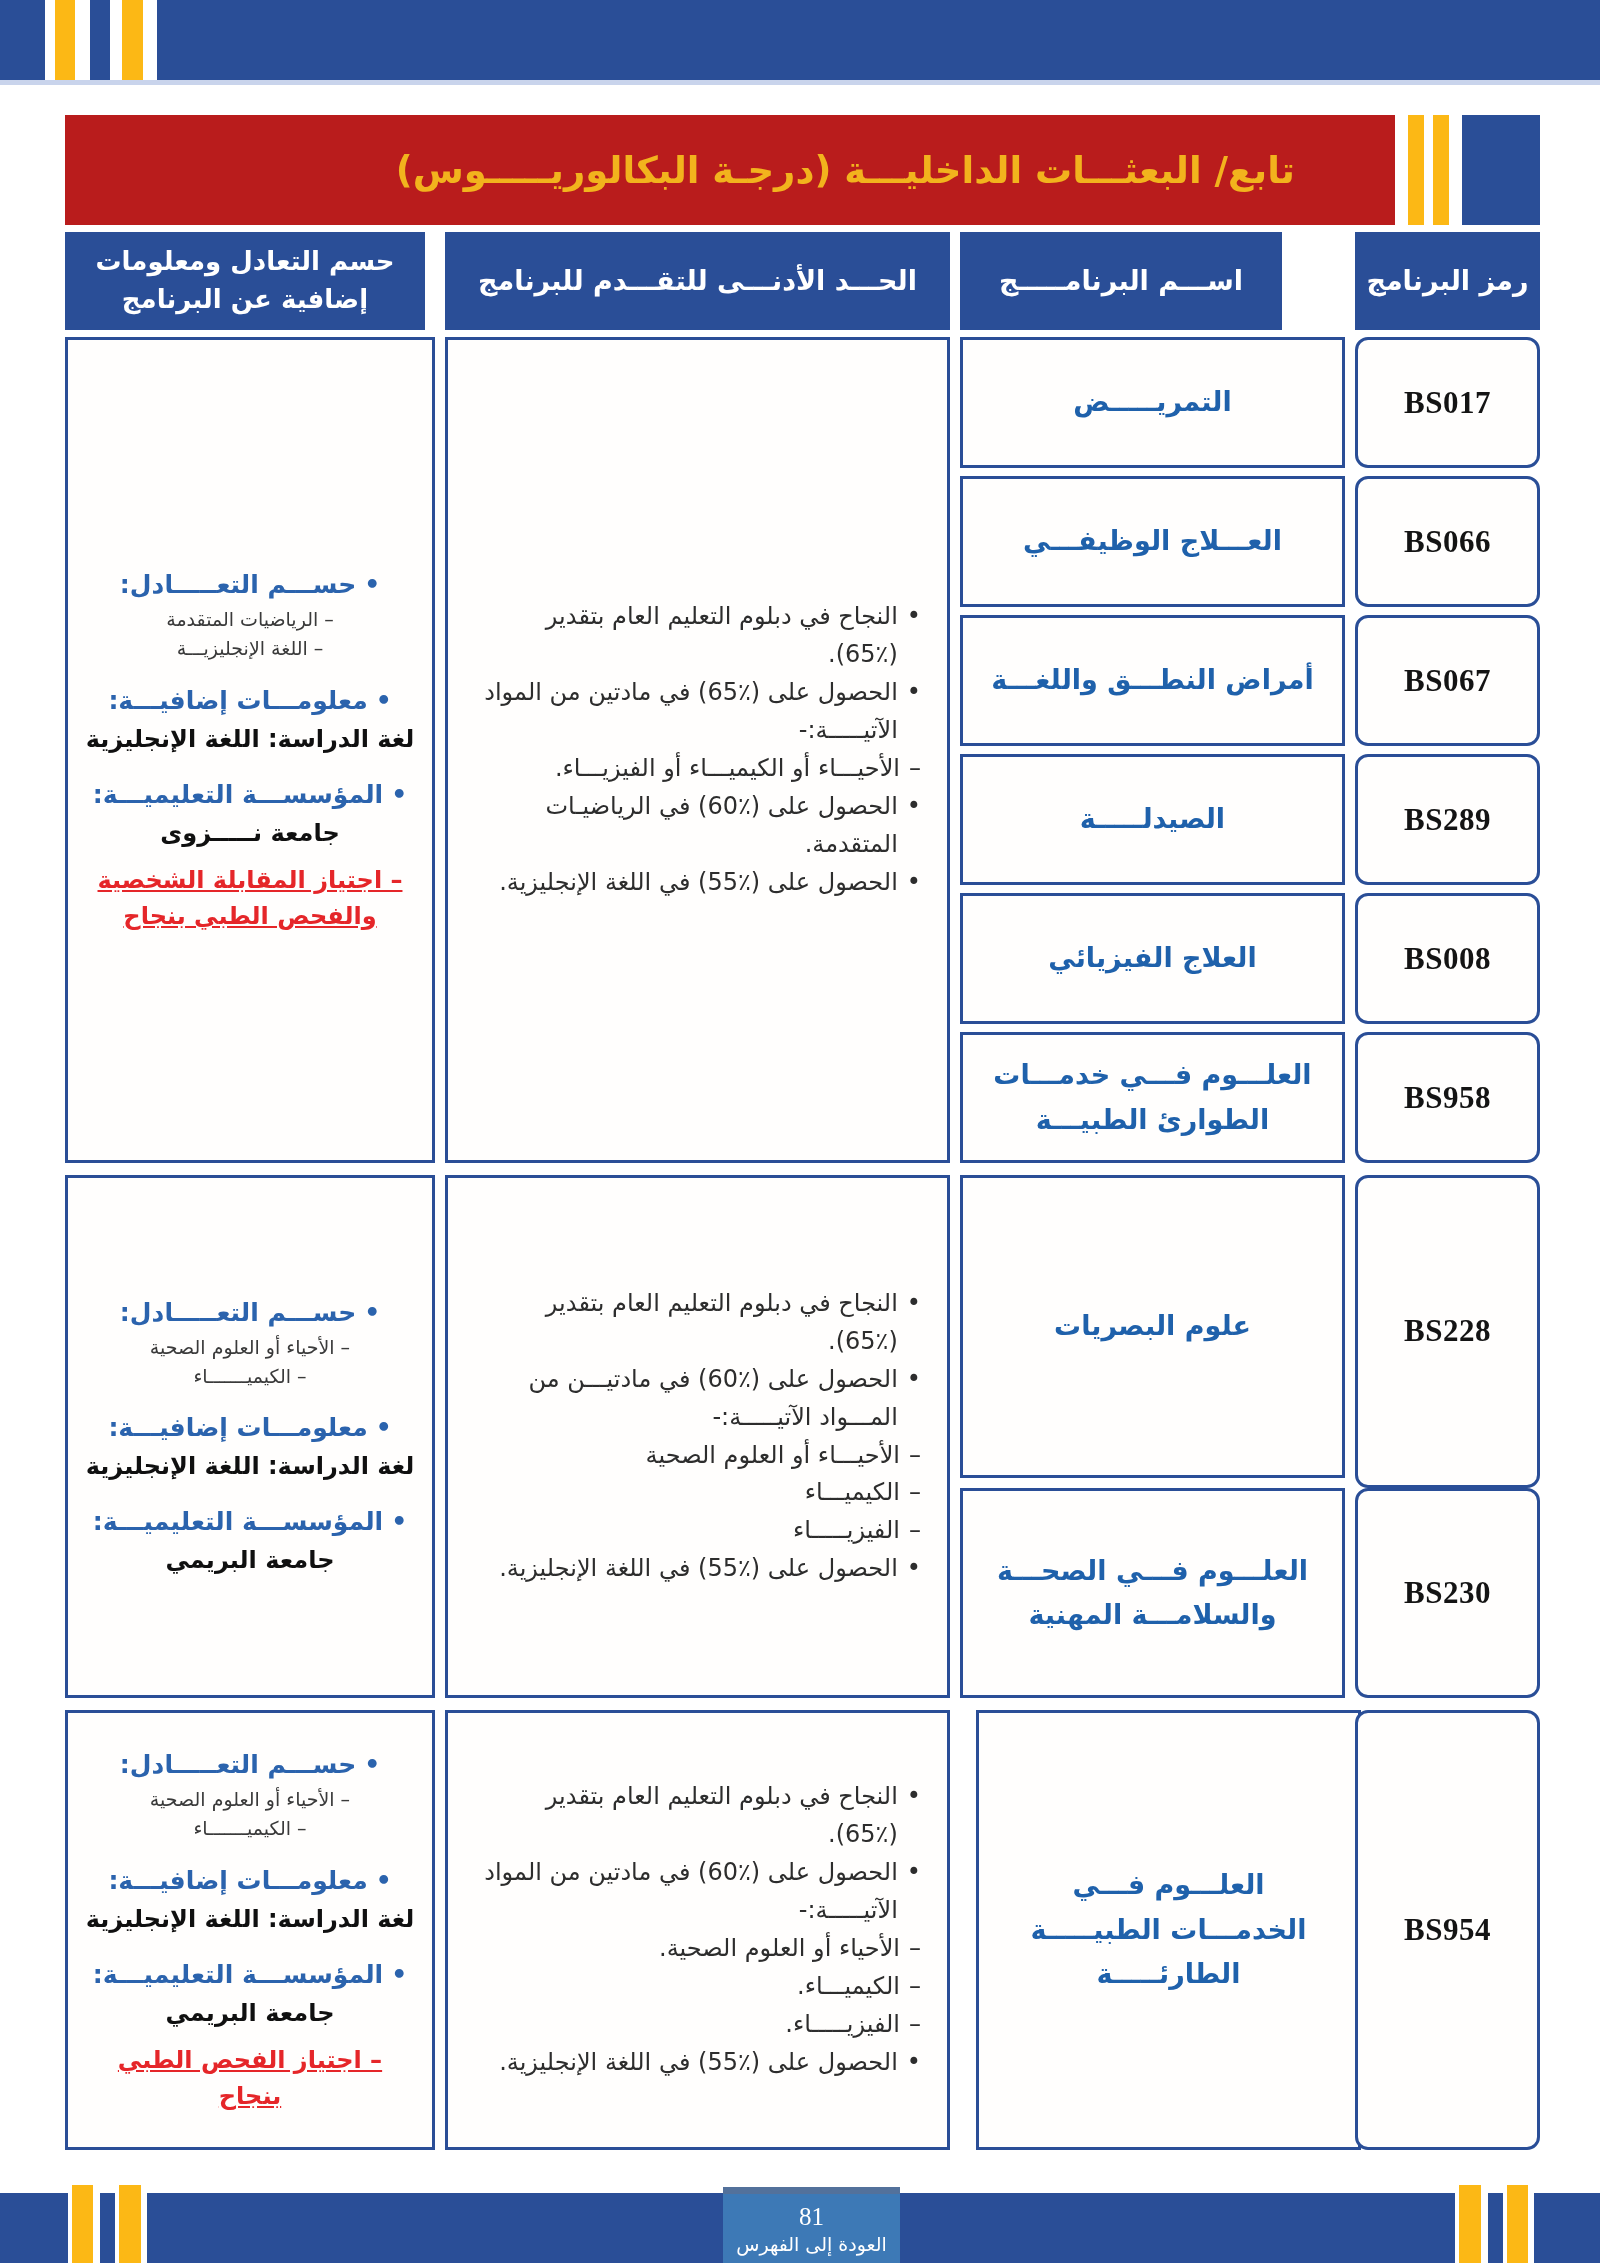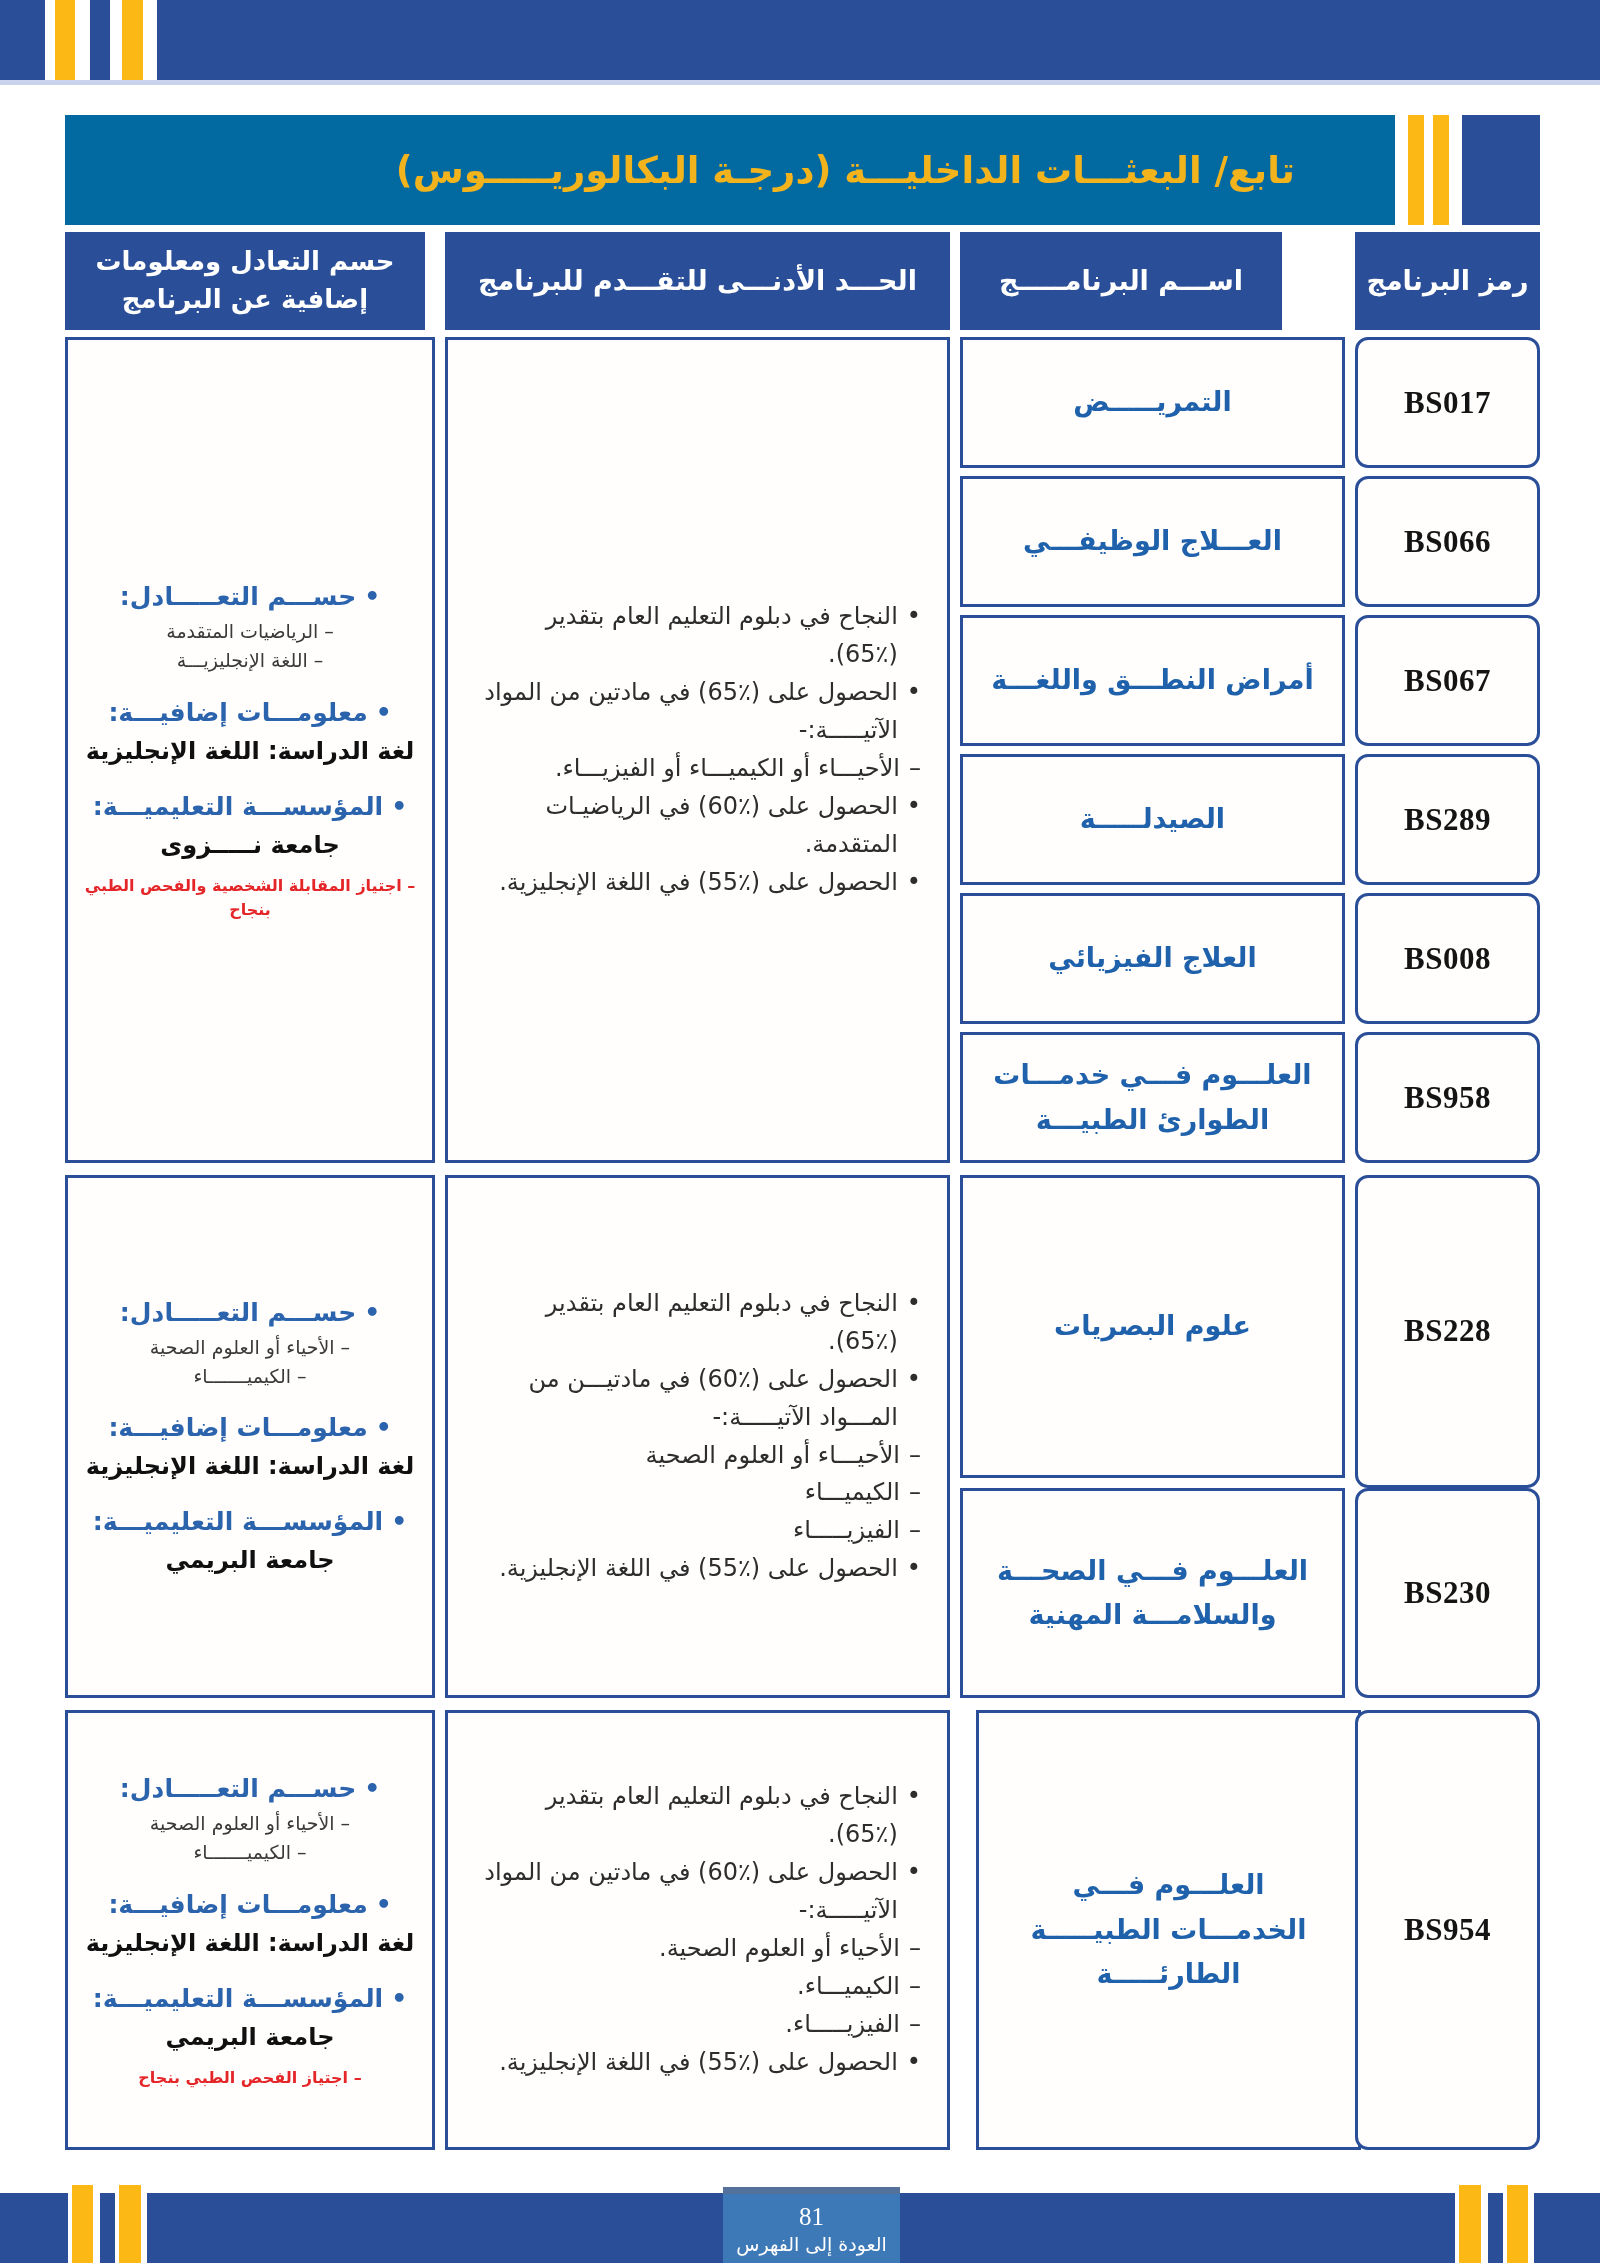--- a/index.html
+++ b/index.html
@@ -7,21 +7,21 @@
         font-family:"DejaVu Sans",sans-serif;}
 
   
   .topbar{position:absolute;left:0;top:0;width:1600px;height:80px;background:#2a4e97;
           border-bottom:5px solid #c9d4ec;}
   .s{position:absolute;top:0;height:80px;}
   .s.w{background:#ffffff;}
   .s.y{background:#fcb815;}
 
   
-  .titlebar{position:absolute;left:65px;top:115px;width:1330px;height:110px;background:#0369a1;
+  .titlebar{position:absolute;left:65px;top:115px;width:1330px;height:110px;background:#b91c1c;
             display:flex;align-items:center;direction:rtl;padding-right:100px;box-sizing:border-box;}
   .title-text{color:#f2b31d;font-size:37px;font-weight:bold;}
   .title-stripe{position:absolute;top:115px;height:110px;width:16px;background:#fcb815;}
   .title-endblock{position:absolute;top:115px;left:1462px;width:78px;height:110px;background:#2a4e97;}
 
   
   .thead-cell{position:absolute;top:232px;height:98px;background:#2a4e97;color:#ffffff;
               font-weight:bold;font-size:27px;display:flex;align-items:center;justify-content:center;
               text-align:center;direction:rtl;box-sizing:border-box;line-height:1.45;}
   .col-info{left:65px;width:360px;white-space:pre-line;font-size:26px;}
@@ -45,21 +45,21 @@
 
   .req-line{display:flex;gap:9px;font-size:24px;color:#2d2d2d;line-height:1.58;direction:rtl;}
   .req-line .marker{flex:0 0 auto;}
   .req-text{flex:1;text-align:right;}
 
   .info-line{font-size:19px;color:#3a3a3a;line-height:1.55;}
   .info-line.heading{color:#2b63ad;font-weight:bold;font-size:25px;margin-top:18px;
                      display:flex;justify-content:center;gap:8px;}
   .info-line.heading:first-child{margin-top:0;}
   .info-line.bold{color:#101010;font-weight:bold;font-size:24px;}
-  .info-line.red{color:#e52629;font-weight:bold;font-size:16px;margin-top:10px;line-height:1.5;}
+  .info-line.red{color:#e52629;font-weight:bold;font-size:24px;margin-top:10px;line-height:1.5;text-decoration:underline;}
 
   
   .footbar{position:absolute;left:0;top:2193px;width:1600px;height:70px;background:#2a4e97;}
   .fs{position:absolute;top:2185px;height:78px;}
   .fs.y{background:#fcb815;}
   .fs.w{background:#ffffff;}
   .foot-tab{position:absolute;left:723px;top:2187px;width:177px;height:76px;background:#3d79b6;
             border-top:7px solid #53719b;box-sizing:border-box;display:flex;flex-direction:column;
             align-items:center;justify-content:center;gap:2px;color:#ffffff;}
   .page-num{font-family:"Liberation Serif",serif;font-size:25px;}

